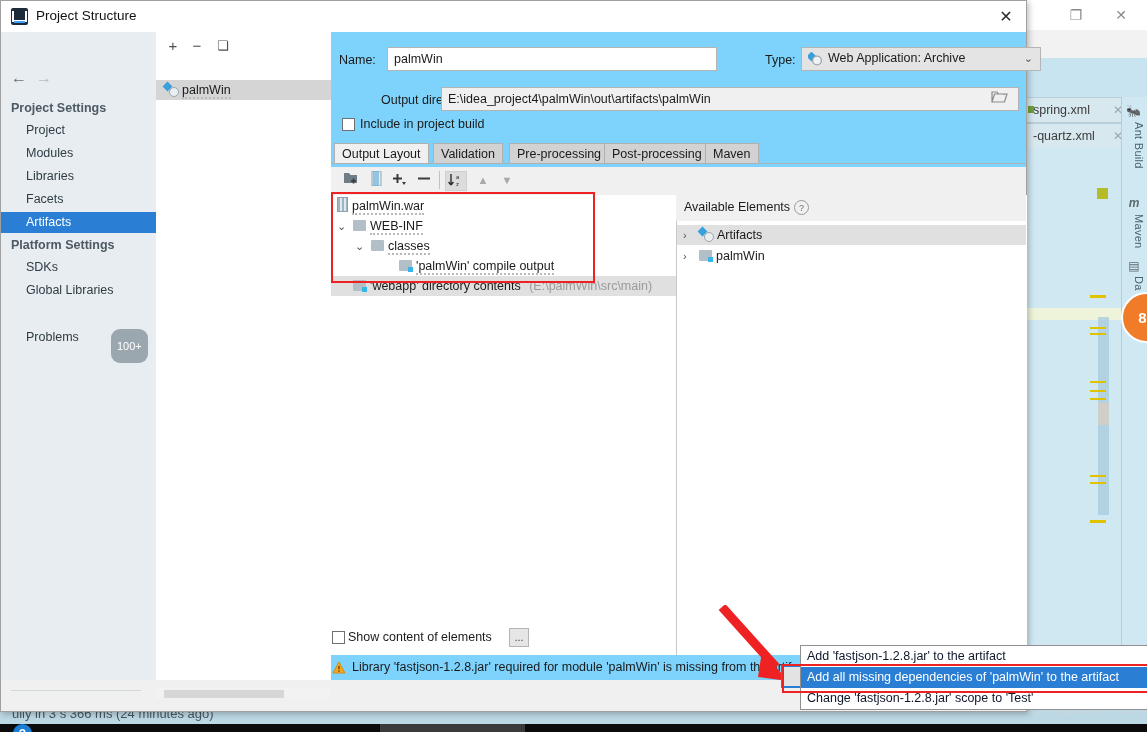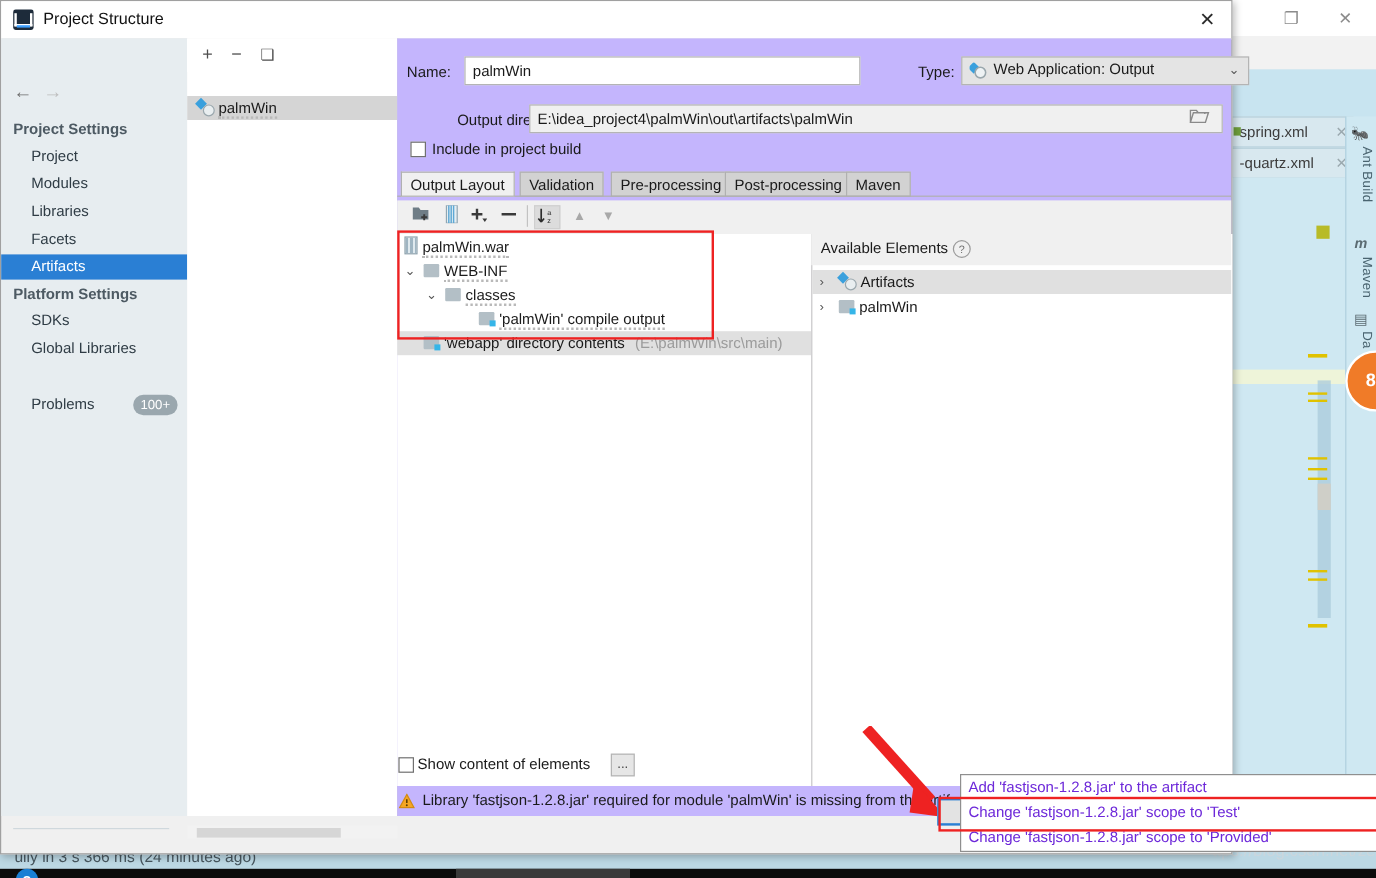--- a/index.html
+++ b/index.html
@@ -70,21 +70,21 @@
   #nav-back{left:8px;}
   #nav-fwd{left:33px;color:#bdbdbd;}
 
   .side-group{position:absolute;left:10px;font-weight:bold;color:#4d5a63;font-size:12.5px;}
   .side-item{position:absolute;left:0;width:155px;height:21px;padding-left:25px;box-sizing:border-box;
              color:#2f3c45;font-size:12.5px;line-height:21px;}
   .side-item.sel{background:#2a7fd4;color:#ffffff;}
 
   #problems-row{position:absolute;left:0;top:294px;width:155px;height:24px;}
   #problems-label{position:absolute;left:25px;top:4px;color:#2f3c45;font-size:12.5px;}
-  #problems-badge{position:absolute;left:110px;top:3px;height:17px;min-width:34px;border-radius:9px;
+  #problems-badge{position:absolute;left:110px;top:3px;height:34px;min-width:34px;border-radius:9px;
                   background:#9aa7ae;color:#fff;font-size:11px;display:flex;align-items:center;justify-content:center;padding:0 6px;box-sizing:border-box;}
 
   #sidebar-divider{position:absolute;left:10px;top:658px;width:130px;height:1px;background:#cfd8dd;}
   #help-btn{position:absolute;left:12px;top:692px;width:19px;height:19px;border-radius:50%;background:#1a7fd4;
             color:#fff;font-size:12px;font-weight:bold;display:flex;align-items:center;justify-content:center;}
 
   
   #artlist{position:absolute;left:155px;top:31px;width:175px;height:648px;background:#ffffff;border-right:1px solid #c8c8c8;}
   #artlist-toolbar{position:absolute;left:0;top:0;width:175px;height:28px;background:#ffffff;}
   .tb-ico{position:absolute;top:5px;width:18px;height:18px;text-align:center;line-height:18px;color:#4e4e4e;font-size:15px;}
@@ -93,21 +93,21 @@
   #tb-copy{left:58px;font-size:13px;}
   .art-row{position:absolute;left:0;width:175px;height:20px;line-height:20px;padding-left:8px;box-sizing:border-box;font-size:12.5px;color:#1a1a1a;white-space:nowrap;}
   .art-row.sel{background:#d5d5d5;}
   .art-ico{display:inline-block;width:15px;height:13px;vertical-align:-2px;margin-right:3px;position:relative;}
   .art-ico .b1{position:absolute;left:0;top:0;width:7px;height:7px;background:#3aa0dd;transform:rotate(45deg);}
   .art-ico .b2{position:absolute;left:5px;top:4px;width:8px;height:8px;border:1.5px solid #9aa7ad;border-radius:50%;background:#e9eef0;}
   #artlist-hscroll{position:absolute;left:0;top:656px;width:175px;height:11px;background:#f2f2f2;}
   #artlist-hthumb{position:absolute;left:8px;top:658px;width:120px;height:8px;background:#d6d6d6;}
 
   
-  #rpanel{position:absolute;left:330px;top:31px;width:695px;height:648px;background:#c4b5fd;}
+  #rpanel{position:absolute;left:330px;top:31px;width:695px;height:648px;background:#7dd3fc;}
   .lbl{position:absolute;font-size:12.5px;color:#1a1a1a;}
   .field{position:absolute;background:#ffffff;border:1px solid #b4b4b4;box-sizing:border-box;
          font-family:"Liberation Sans", sans-serif;font-size:12.5px;color:#1a1a1a;padding:0 6px;line-height:22px;}
   #name-label{left:8px;top:21px;}
   #name-field{left:56px;top:15px;width:330px;height:24px;}
   #type-label{left:434px;top:21px;}
   #type-combo{position:absolute;left:470px;top:15px;width:240px;height:24px;background:#e4e4e4;border:1px solid #b4b4b4;box-sizing:border-box;}
   #type-combo-ico{position:absolute;left:6px;top:4px;width:15px;height:14px;}
   #type-combo-text{position:absolute;left:26px;top:3px;font-size:12.5px;color:#1a1a1a;}
   #type-combo-arrow{position:absolute;right:7px;top:4px;color:#555;font-size:11px;}
@@ -160,21 +160,21 @@
   
   #show-check{position:absolute;left:332px;top:631px;width:13px;height:13px;border:1px solid #707070;background:#fff;box-sizing:border-box;}
   #show-label{position:absolute;left:348px;top:630px;font-size:12.5px;color:#1a1a1a;}
   #dots-btn{position:absolute;left:509px;top:628px;width:20px;height:19px;background:#e6e6e6;border:1px solid #b4b4b4;
             box-sizing:border-box;font-size:11px;color:#444;text-align:center;line-height:17px;}
   #warn-ico{position:absolute;left:332px;top:661px;width:14px;height:13px;}
   #warn-text{position:absolute;left:352px;top:660px;font-size:12.5px;color:#1a1a1a;white-space:nowrap;}
 
   
   #ctxmenu{position:absolute;left:800px;top:645px;width:347px;background:#ffffff;border:1px solid #8f8f8f;}
-  .mi{height:21px;line-height:21px;padding-left:6px;font-size:12.5px;color:#6d28d9;white-space:nowrap;}
+  .mi{height:21px;line-height:21px;padding-left:6px;font-size:12.5px;color:#0f172a;white-space:nowrap;}
   .mi.sel{background:#2a7fd4;color:#ffffff;}
   #ctx-redbox{position:absolute;left:782px;top:664px;width:365px;height:25px;border:2px solid #ee2222;pointer-events:none;}
   #blue-box{position:absolute;left:781px;top:665px;width:30px;height:23px;border:2px solid #2a7fd4;background:#e3e3e3;box-sizing:border-box;}
 
   
   #arrow{position:absolute;left:718px;top:605px;width:90px;height:90px;pointer-events:none;}
 
   
   .wm{position:absolute;color:#cdd6dc;font-size:14px;opacity:.85;white-space:nowrap;}
   #wm1{left:1010px;top:700px;}
@@ -311,21 +311,21 @@
     <input class="field" id="name-field" type="text" value="palmWin" style="">
 
     <div class="lbl" id="type-label">Type:</div>
     <div id="type-combo">
       <span id="type-combo-ico">
         <svg width="15" height="14" viewBox="0 0 15 14">
             <rect x="0" y="1" width="7" height="7" fill="#3aa0dd" transform="rotate(45 3.5 4.5)"></rect>
             <circle cx="9" cy="8.5" r="4.4" fill="#eef2f4" stroke="#9aa7ad" stroke-width="1.3"></circle>
           </svg>
       </span>
-      <span id="type-combo-text">Web Application: Output</span>
+      <span id="type-combo-text">Web Application: Archive</span>
       <span id="type-combo-arrow">⌄</span>
     </div>
 
     <div class="lbl" id="outdir-label">Output directory:</div>
     <input class="field" id="outdir-field" type="text" value="E:\idea_project4\palmWin\out\artifacts\palmWin" style="">
     <div id="outdir-browse">
       <svg width="18" height="14" viewBox="0 0 18 14">
           <path d="M1 12 L3.5 4 H16 L13.5 12 Z M1 12 V2 H6 L7.5 4 H13 V5" fill="none" stroke="#8a8a8a" stroke-width="1.2"></path>
         </svg>
     </div>
@@ -444,16 +444,16 @@
   <svg width="90" height="90" viewBox="0 0 90 90">
     <path d="M4 2 L58 62" stroke="#ee2222" stroke-width="9" stroke-linecap="butt"></path>
     <path d="M44 46 L70 76 L40 72 Z" fill="#ee2222"></path>
   </svg>
 </div>
 
 <div id="blue-box"></div>
 
 <div id="ctxmenu">
   <div class="mi"><span>Add 'fastjson-1.2.8.jar' to the artifact</span></div>
+  <div class="mi sel"><span>Add all missing dependencies of 'palmWin' to the artifact</span></div>
   <div class="mi"><span>Change 'fastjson-1.2.8.jar' scope to 'Test'</span></div>
-  <div class="mi"><span>Change 'fastjson-1.2.8.jar' scope to 'Provided'</span></div>
 </div>
 <div id="ctx-redbox"></div>
 
 </body></html>

